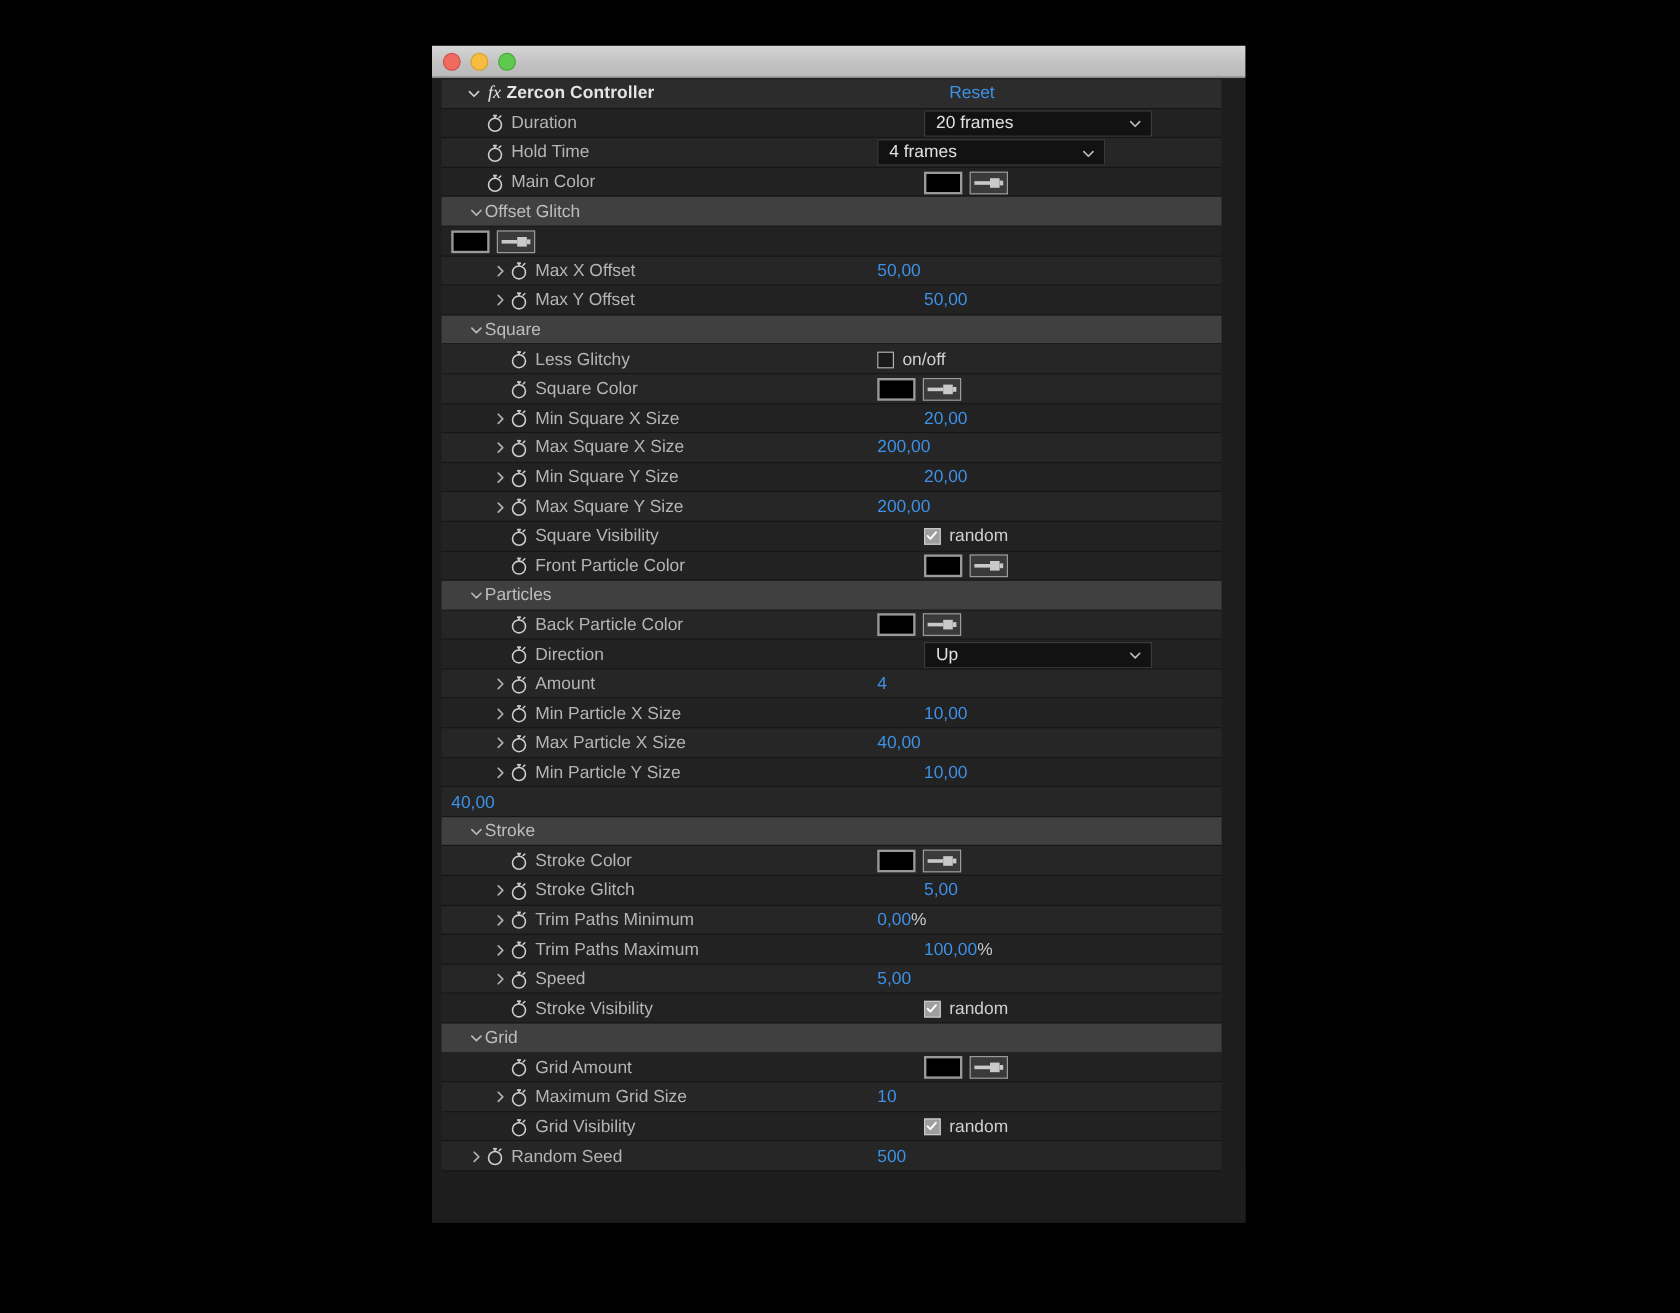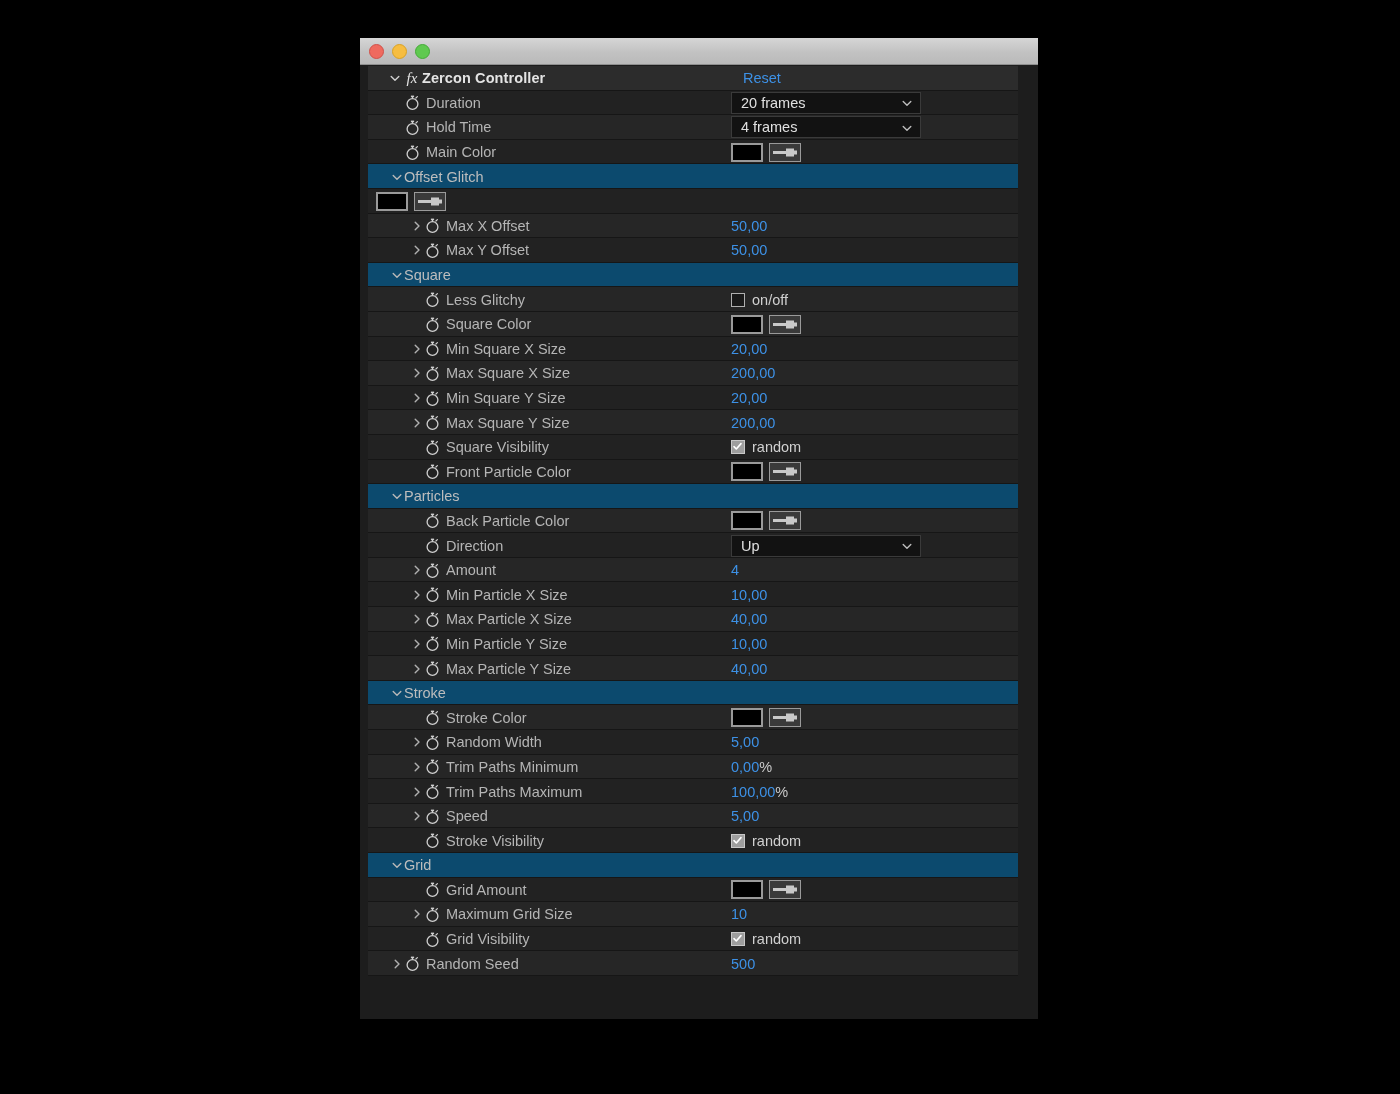--- a/index.html
+++ b/index.html
@@ -57,27 +57,27 @@
   .row {
     position: relative;
     height: 24.6px;
     display: flex;
     align-items: center;
     width: 650px;
     margin-left: 8px;
     box-sizing: border-box;
   }
   .row.odd  { background: #262626; }
-  .row.even { background: #222222; }
+  .row.even { background: #222222; gap: 39px; }
   .row.header-row {
     background: #2c2c2c;
     padding-left: 12px;
   }
   .row.group-row {
-    background: #0c4a6e;
+    background: #404040;
   }
   .row::after {
     content: "";
     position: absolute;
     left: 0; right: 0; bottom: 0;
     height: 1px;
     background: #161616;
   }
 
   .label-cell {
@@ -110,20 +110,21 @@
     font-size: 14.5px;
   }
   .prop-text {
     color: #b5b5b5;
     font-size: 14.5px;
   }
   .reset-link {
     color: #3d91e6;
     font-size: 14.5px;
     cursor: pointer;
+    margin-left: 48px;
   }
   .value-num {
     color: #3d91e6;
     font-size: 14.5px;
   }
   .value-suffix {
     color: #c9c9c9;
     font-size: 14.5px;
   }
   .cb-label {
@@ -723,37 +724,20 @@
               <path d="M11.9 4.0 L13.4 2.6" stroke="#cfcfcf" stroke-width="1.2" stroke-linecap="round"></path>
             </svg>
           </span>
           <span class="prop-text">Min Particle Y Size</span>
         </div>
         <div class="value-cell">
           <span class="value-num">10,00</span>
         </div>
       </div>
       <div class="row odd">
-        <div class="label-cell">
-          <div class="ind" style="width: 42px;"></div>
-          <span class="chev">
-            <svg width="14" height="14" viewBox="0 0 14 14">
-              <path d="M5.2 3.2 L9 7 L5.2 10.8" fill="none" stroke="#b0b0b0" stroke-width="1.4" stroke-linecap="round" stroke-linejoin="round"></path>
-            </svg>
-          </span>
-          <span class="stopwatch">
-            <svg width="17" height="17" viewBox="0 0 17 17">
-              <circle cx="8.5" cy="10" r="5.4" fill="none" stroke="#cfcfcf" stroke-width="1.3"></circle>
-              <rect x="6.9" y="1.6" width="3.2" height="1.5" fill="#cfcfcf"></rect>
-              <rect x="7.8" y="2.8" width="1.4" height="2.0" fill="#cfcfcf"></rect>
-              <path d="M11.9 4.0 L13.4 2.6" stroke="#cfcfcf" stroke-width="1.2" stroke-linecap="round"></path>
-            </svg>
-          </span>
-          <span class="prop-text">Max Particle Y Size</span>
-        </div>
         <div class="value-cell">
           <span class="value-num">40,00</span>
         </div>
       </div>
       <div class="row even group-row">
         <div class="label-cell">
           <div class="ind" style="width: 22px;"></div>
           <span class="chev">
             <svg width="14" height="14" viewBox="0 0 14 14">
               <path d="M3.2 5.4 L7 9.2 L10.8 5.4" fill="none" stroke="#b8b8b8" stroke-width="1.4" stroke-linecap="round" stroke-linejoin="round"></path>
@@ -797,21 +781,21 @@
             </svg>
           </span>
           <span class="stopwatch">
             <svg width="17" height="17" viewBox="0 0 17 17">
               <circle cx="8.5" cy="10" r="5.4" fill="none" stroke="#cfcfcf" stroke-width="1.3"></circle>
               <rect x="6.9" y="1.6" width="3.2" height="1.5" fill="#cfcfcf"></rect>
               <rect x="7.8" y="2.8" width="1.4" height="2.0" fill="#cfcfcf"></rect>
               <path d="M11.9 4.0 L13.4 2.6" stroke="#cfcfcf" stroke-width="1.2" stroke-linecap="round"></path>
             </svg>
           </span>
-          <span class="prop-text">Random Width</span>
+          <span class="prop-text">Stroke Glitch</span>
         </div>
         <div class="value-cell">
           <span class="value-num">5,00</span>
         </div>
       </div>
       <div class="row odd">
         <div class="label-cell">
           <div class="ind" style="width: 42px;"></div>
           <span class="chev">
             <svg width="14" height="14" viewBox="0 0 14 14">

